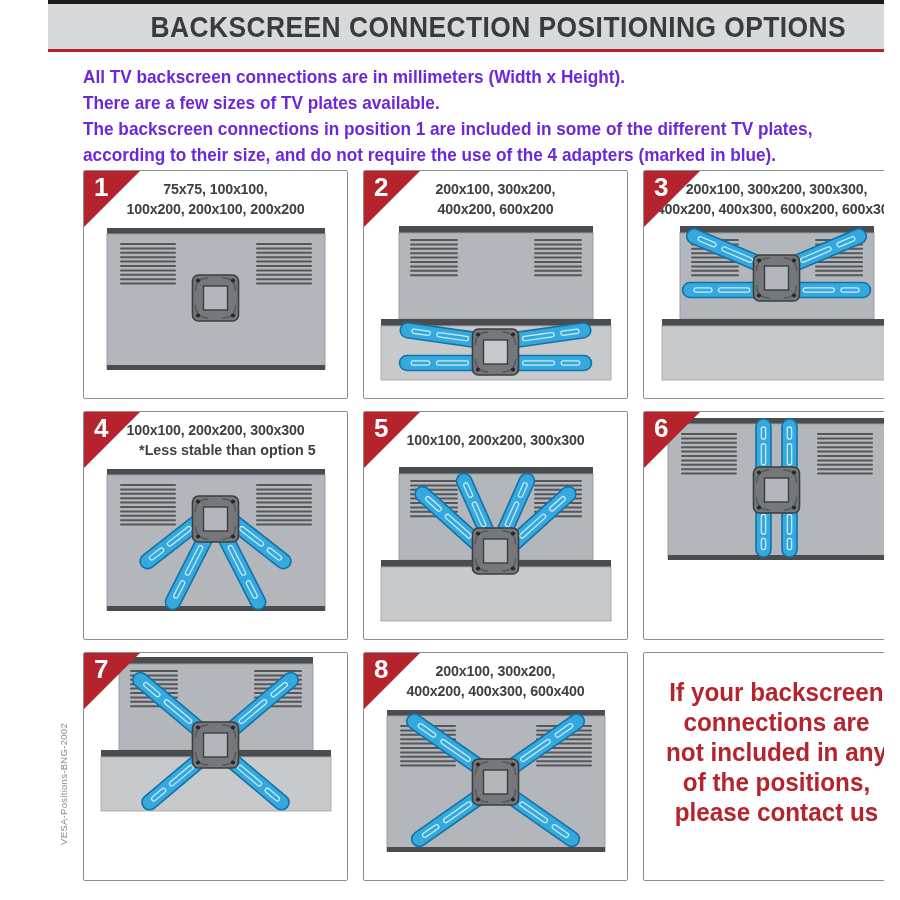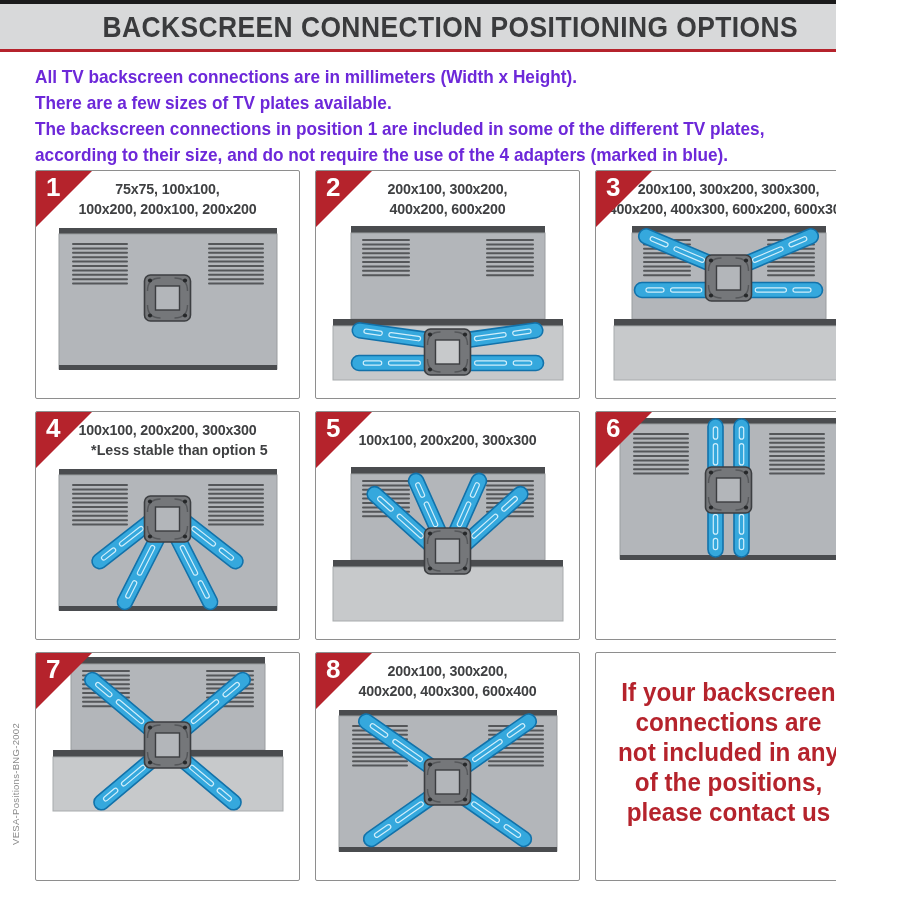--- a/index.html
+++ b/index.html
@@ -1,17 +1,17 @@
 <!DOCTYPE html>
 <html><head>
 <meta charset="utf-8">
 <style>
   html,body{margin:0;padding:0;background:#fff;}
   .page{position:relative;width:836px;height:900px;background:#ffffff;overflow:hidden;
-        font-family:"Liberation Sans",sans-serif;}
+        font-family:"Liberation Sans",sans-serif;margin-left:48px;}
   
   .top-strip{position:absolute;left:0;top:0;width:900px;height:4px;background:#1b1b1b;}
   .header{position:absolute;left:0;top:4px;width:900px;height:45px;background:#d8d9da;
           display:flex;align-items:center;justify-content:center;}
   .header h1{margin:0;font-size:30px;font-weight:bold;color:#3a3b3d;letter-spacing:.5px;
              transform:scaleX(.88);white-space:nowrap;}
   .red-line{position:absolute;left:0;top:49px;width:900px;height:3px;background:#b5232c;}
   
   .intro{position:absolute;left:35px;top:64px;width:830px;color:#6d28d9;}
   .intro .iline{font-size:18.5px;font-weight:bold;line-height:26px;transform:scaleX(.93);

